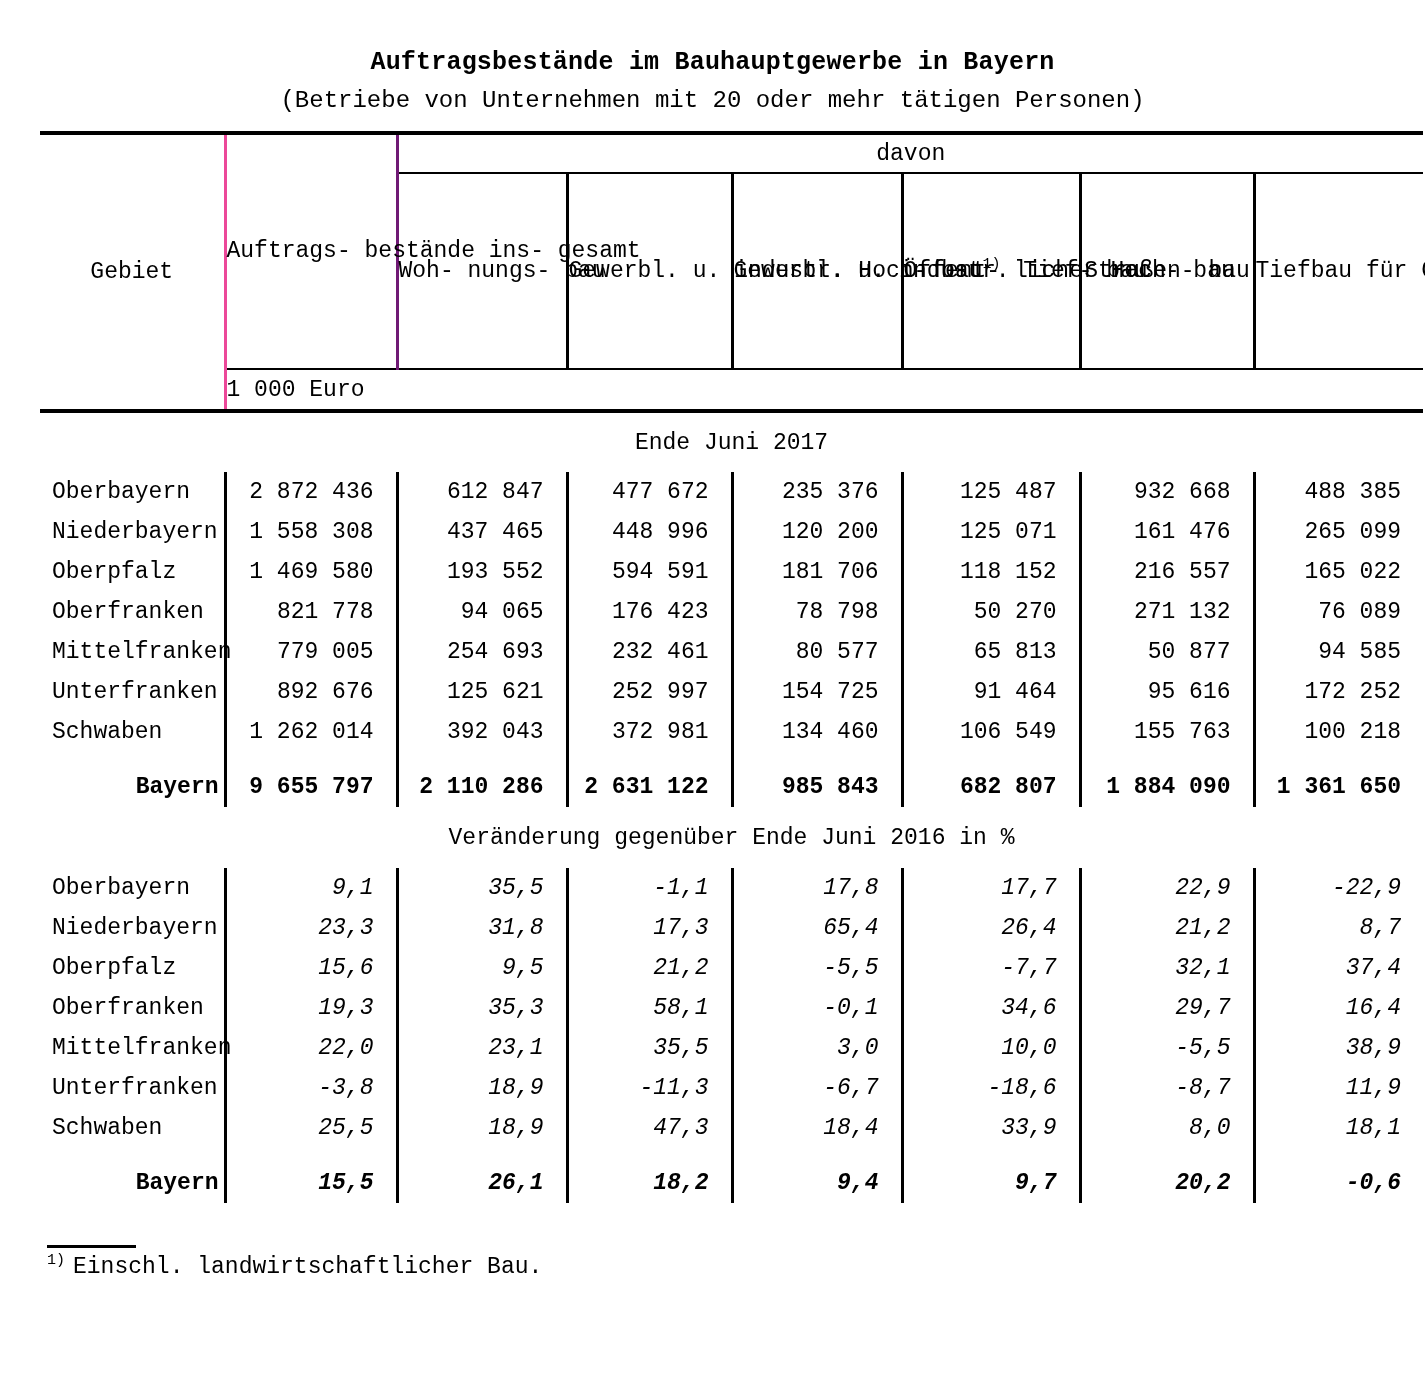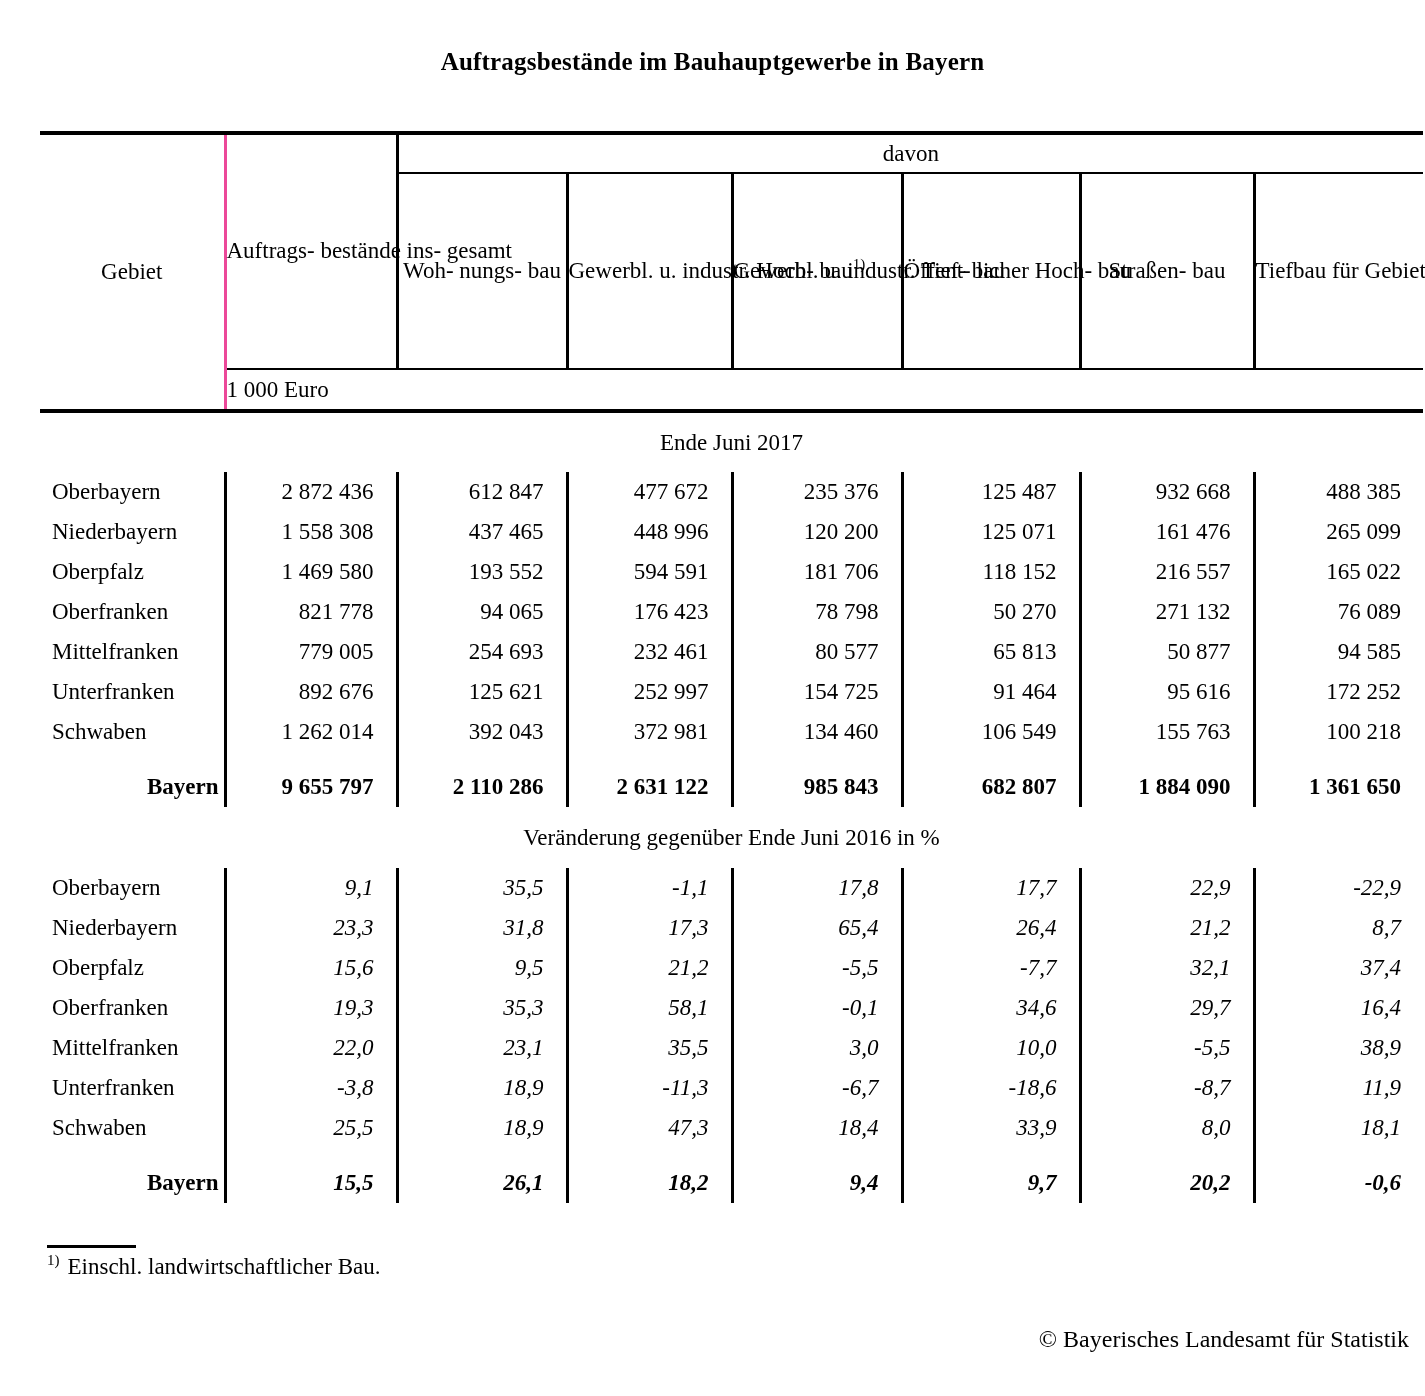--- a/index.html
+++ b/index.html
@@ -3,21 +3,21 @@
 <meta charset="utf-8">
 <style>
   * { margin: 0; padding: 0; box-sizing: border-box; }
   html, body { background: #ffffff; }
   .page {
     position: relative;
     width: 1425px;
     height: 1396px;
     background: #ffffff;
     color: #000000;
-    font-family: Liberation Serif, serif;
+    font-family: Liberation Mono, monospace;
     overflow: hidden;
   }
   .title {
     position: absolute;
     top: 48px; left: 0; width: 100%;
     text-align: center;
     font-size: 25px;
     font-weight: bold;
     letter-spacing: 0.2px;
   }
@@ -46,21 +46,21 @@
   tr.r-unit   { height: 42px; }
   .h-gebiet {
     border-top: 4px solid #000;
     border-bottom: 4px solid #000;
     border-right: 3px solid #ec4899;
     text-align: center;
     vertical-align: middle;
   }
   .h-insgesamt {
     border-top: 4px solid #000;
-    border-right: 3px solid #000000;
+    border-right: 3px solid #701a75;
     text-align: center;
     vertical-align: middle;
     white-space: pre-line;
     line-height: 1.5;
   }
   .h-davon {
     border-top: 4px solid #000;
     border-bottom: 2px solid #000;
     text-align: center;
     vertical-align: middle;
@@ -122,20 +122,21 @@
     font-size: 24px;
     text-align: right;
   }
 </style>
 </head>
 <body>
 
 <div class="page">
 
   <div class="title">Auftragsbestände im Bauhauptgewerbe in Bayern</div>
+  <div class="subtitle">(Betriebe von Unternehmen mit 20 oder mehr tätigen Personen)</div>
 
   <table class="orders">
     <colgroup>
       <col style="width:185px">
       <col style="width:172px">
       <col style="width:170px">
       <col style="width:165px">
       <col style="width:170px">
       <col style="width:178px">
       <col style="width:174px">
@@ -344,15 +345,14 @@
           <td class="num">9,7</td>
           <td class="num">20,2</td>
           <td class="num">-0,6</td>
         </tr>
       </tbody>
   </table>
 
   <div class="footnote-rule"></div>
   <div class="footnote"><sup>1)</sup><span class="fn-text">Einschl. landwirtschaftlicher Bau.</span></div>
 
-  <div class="copyright">© Bayerisches Landesamt für Statistik</div>
 
 </div>
 
 </body></html>

